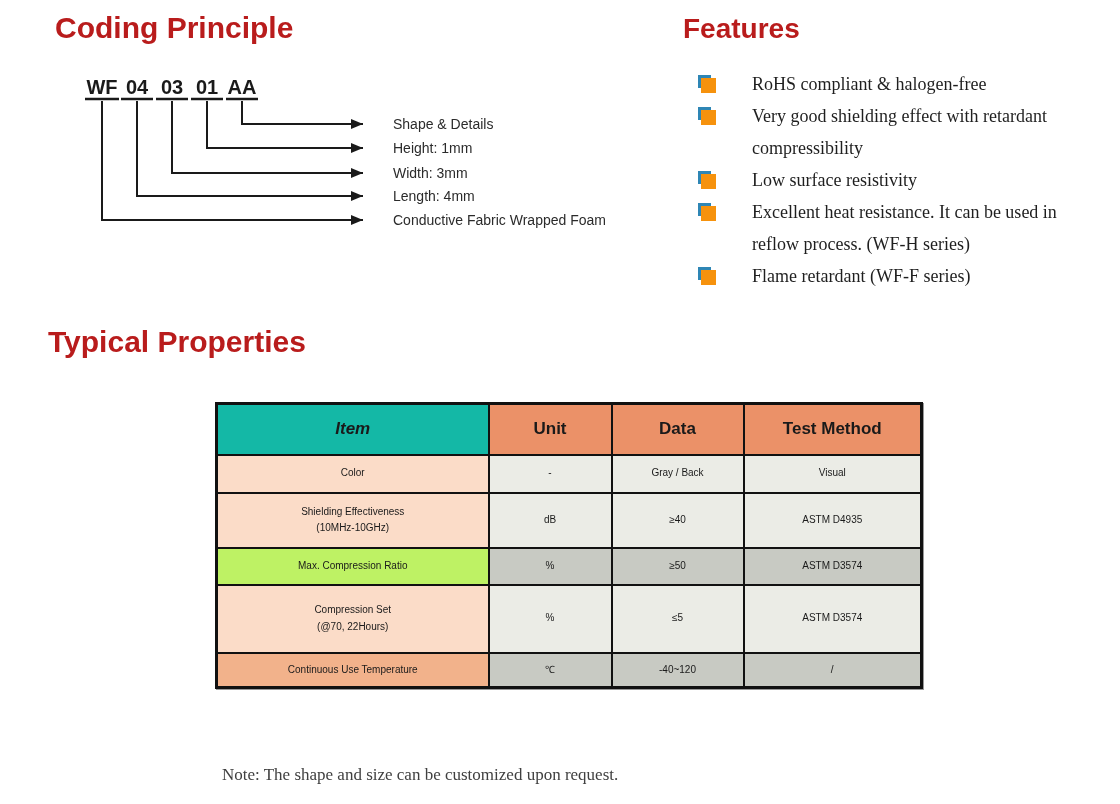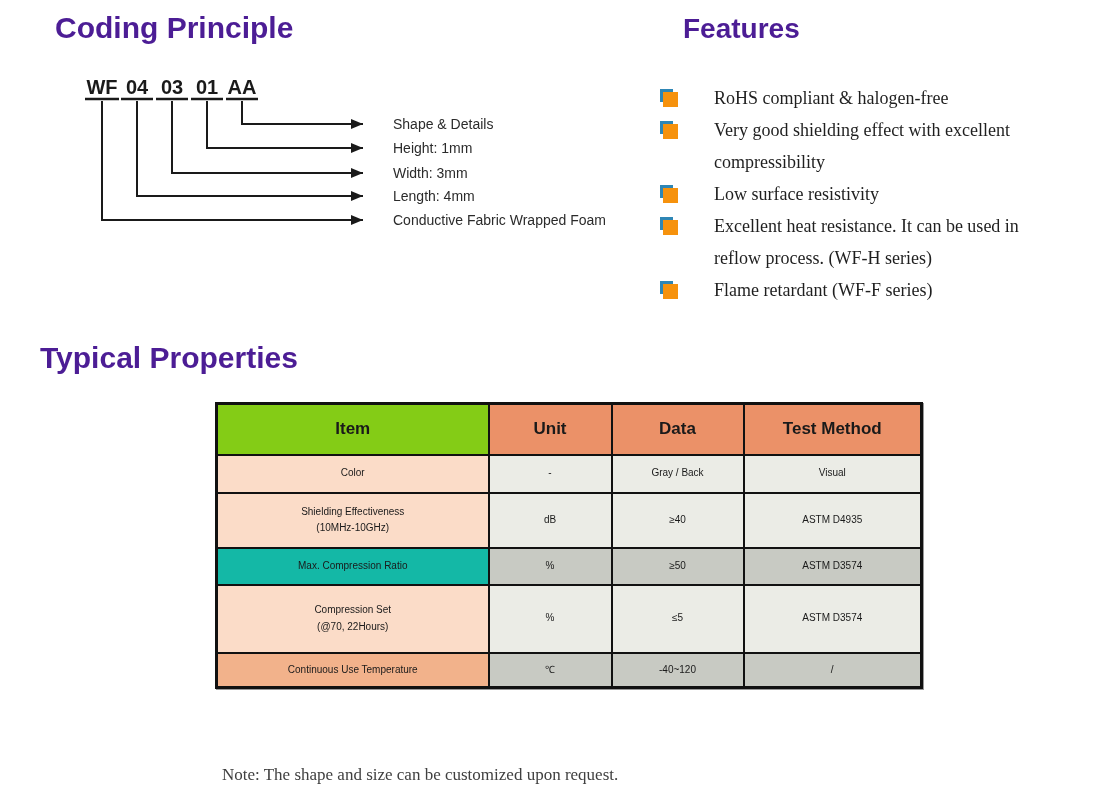--- a/index.html
+++ b/index.html
@@ -3,34 +3,33 @@
 <meta charset="utf-8">
 <style>
   * { margin:0; padding:0; box-sizing:border-box; }
   body { background:#ffffff; }
   .page {
     position:relative; width:1120px; height:804px; background:#ffffff;
     font-family:"Liberation Sans", sans-serif; overflow:hidden;
   }
   .section-title {
     position:absolute; font-family:"Liberation Sans", sans-serif;
-    font-weight:bold; font-size:30px; color:#4c1d95; letter-spacing:0px;
+    font-weight:bold; font-size:30px; color:#b91c1c; letter-spacing:0px;
   }
   #title-coding   { left:55px;  top:11px; }
   #title-features { left:683px; top:13px; font-size:28px; }
-  #title-props    { left:40px;  top:325px;margin-top:16px; }
+  #title-props    { left:48px;  top:325px; }
 
   
   #coding-diagram { position:absolute; left:0; top:0; width:700px; height:250px; }
 
   
   .features-list {
-    position:absolute; left:660px; top:68px; width:400px;
+    position:absolute; left:698px; top:68px; width:400px;
     list-style:none;
-    margin-top:14px;
   }
   .feature-item {
     display:flex; align-items:flex-start;
     font-family:"Liberation Serif", serif; font-size:18px; color:#1f1f1f;
     line-height:32px;
   }
   .feature-text { width:338px; }
   .bullet {
     position:relative; width:18px; height:18px; margin-top:7px;
     margin-right:36px; flex:0 0 18px;
@@ -117,21 +116,21 @@
           <span class="b-blue" style="background: rgb(46, 134, 181);"></span>
           <span class="b-orange" style="background: rgb(246, 146, 13);"></span>
         </span>
       <span class="feature-text">RoHS compliant &amp; halogen-free</span>
     </li>
     <li class="feature-item">
       <span class="bullet">
           <span class="b-blue" style="background: rgb(46, 134, 181);"></span>
           <span class="b-orange" style="background: rgb(246, 146, 13);"></span>
         </span>
-      <span class="feature-text">Very good shielding effect with excellent compressibility</span>
+      <span class="feature-text">Very good shielding effect with retardant compressibility</span>
     </li>
     <li class="feature-item">
       <span class="bullet">
           <span class="b-blue" style="background: rgb(46, 134, 181);"></span>
           <span class="b-orange" style="background: rgb(246, 146, 13);"></span>
         </span>
       <span class="feature-text">Low surface resistivity</span>
     </li>
     <li class="feature-item">
       <span class="bullet">
@@ -151,42 +150,42 @@
 
   <table class="props-table">
     <colgroup>
       <col style="width:272px">
         <col style="width:123px">
         <col style="width:132px">
         <col style="width:178px">
     </colgroup>
     <tbody>
         <tr>
-      <th class="c-head" style="background: #84cc16;">Item</th>
+      <th class="c-head" style="background: #14b8a6; font-style: italic;">Item</th>
       <th class="c-head" style="background: rgb(235, 145, 104);">Unit</th>
       <th class="c-head" style="background: rgb(235, 145, 104);">Data</th>
       <th class="c-head" style="background: rgb(235, 145, 104);">Test Method</th>
     </tr>
     <tr class="row-h38">
       <td class="c-il" style="background: rgb(251, 220, 200);">Color</td>
       <td class="c-gl" style="background: rgb(235, 236, 230);">-</td>
       <td class="c-gl" style="background: rgb(235, 236, 230);">Gray / Back</td>
       <td class="c-gl" style="background: rgb(235, 236, 230);">Visual</td>
     </tr>
     <tr class="row-h67">
       <td class="c-il" style="background: rgb(251, 220, 200);">
             <div>Shielding Effectiveness</div>
             <div>(10MHz-10GHz)</div>
           </td>
       <td class="c-gl" style="background: rgb(235, 236, 230);">dB</td>
       <td class="c-gl" style="background: rgb(235, 236, 230);">≥40</td>
       <td class="c-gl" style="background: rgb(235, 236, 230);">ASTM D4935</td>
     </tr>
     <tr class="row-h37">
-      <td class="c-im" style="background: #14b8a6;">Max. Compression Ratio</td>
+      <td class="c-im" style="background: #bef264;">Max. Compression Ratio</td>
       <td class="c-gd" style="background: rgb(200, 202, 195);">%</td>
       <td class="c-gd" style="background: rgb(200, 202, 195);">≥50</td>
       <td class="c-gd" style="background: rgb(200, 202, 195);">ASTM D3574</td>
     </tr>
     <tr class="row-h68">
       <td class="c-il" style="background: rgb(251, 220, 200); margin-left: 36px;">
             <div>Compression Set</div>
             <div>(@70, 22Hours)</div>
           </td>
       <td class="c-gl" style="background: rgb(235, 236, 230);">%</td>

